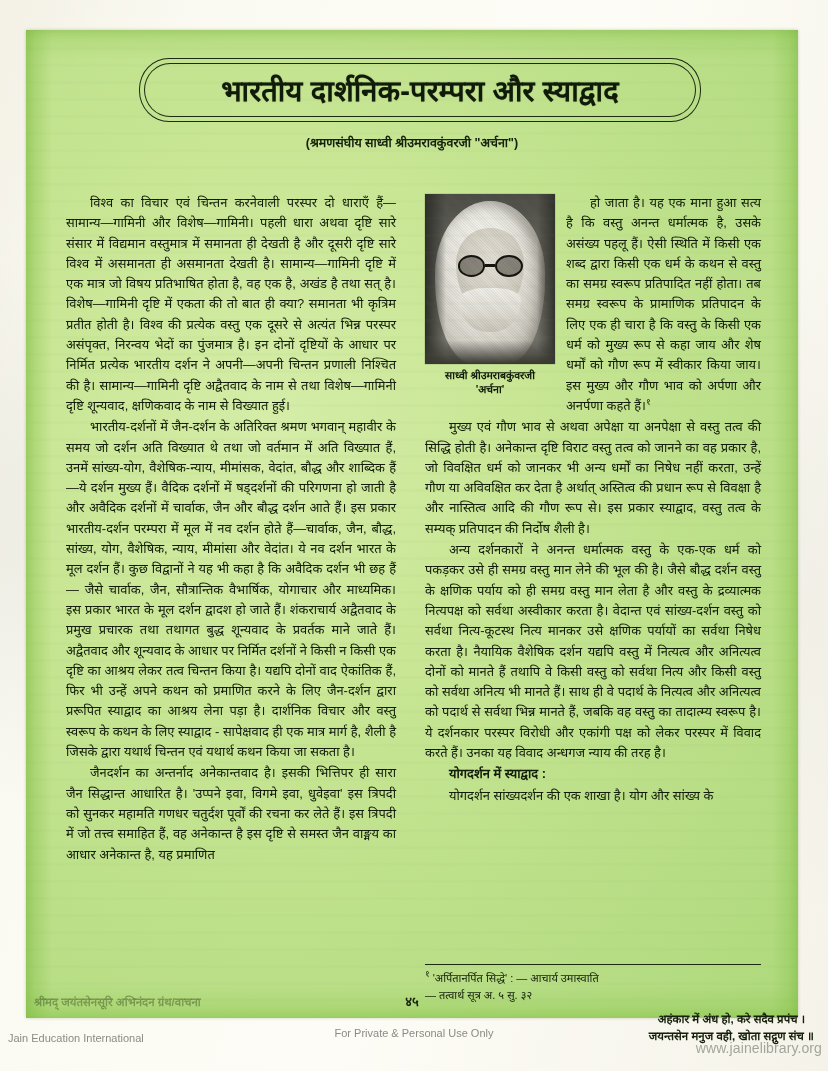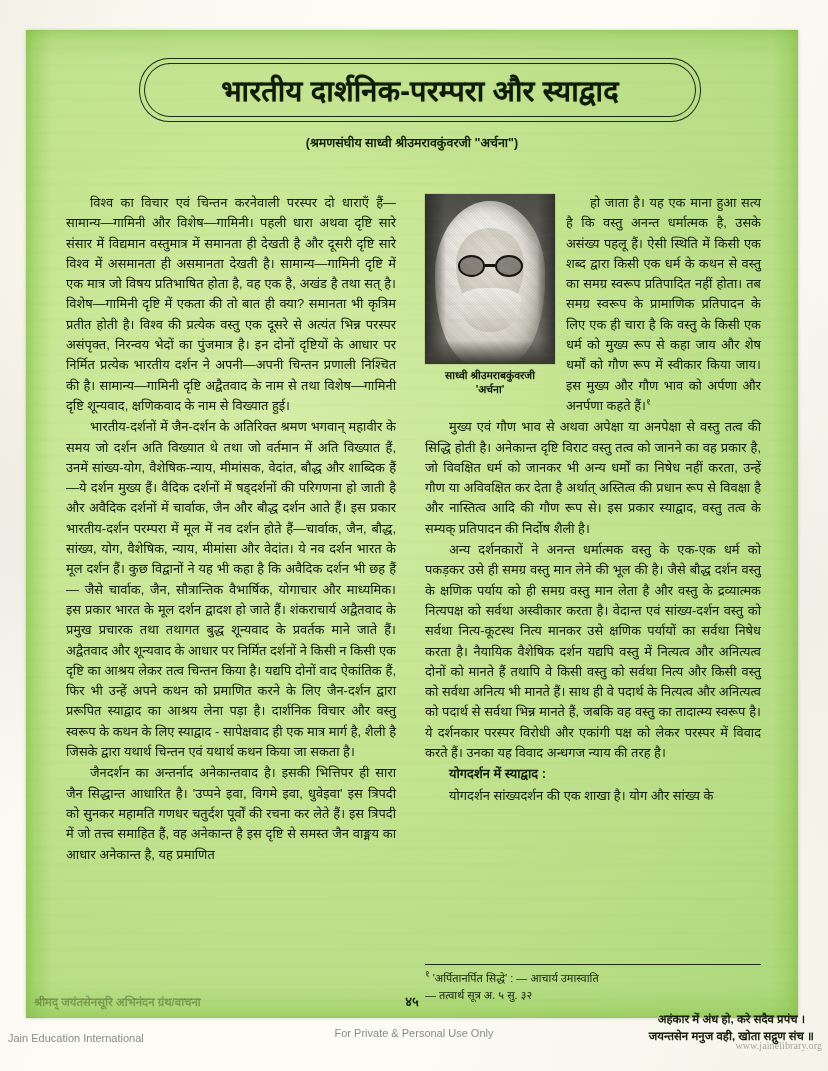--- a/index.html
+++ b/index.html
@@ -339,22 +339,22 @@
     font-family: "Liberation Sans", "DejaVu Sans", sans-serif;
     font-size: 11.5px;
     font-weight: bold;
     color: #15200b;
     line-height: 17px;
   }
   #watermark-url {
     position: absolute;
     right: 6px;
     top: 14px;
-    font-family: Liberation Serif, serif;
-    font-size: 10px;
+    font-family: Liberation Sans, sans-serif;
+    font-size: 14px;
     color: rgba(110,118,105,0.62);
     letter-spacing: .1px;
   }
 </style>
 </head>
 <body>
 
 <div id="scan-sheet"></div>
 
 <div id="page">

